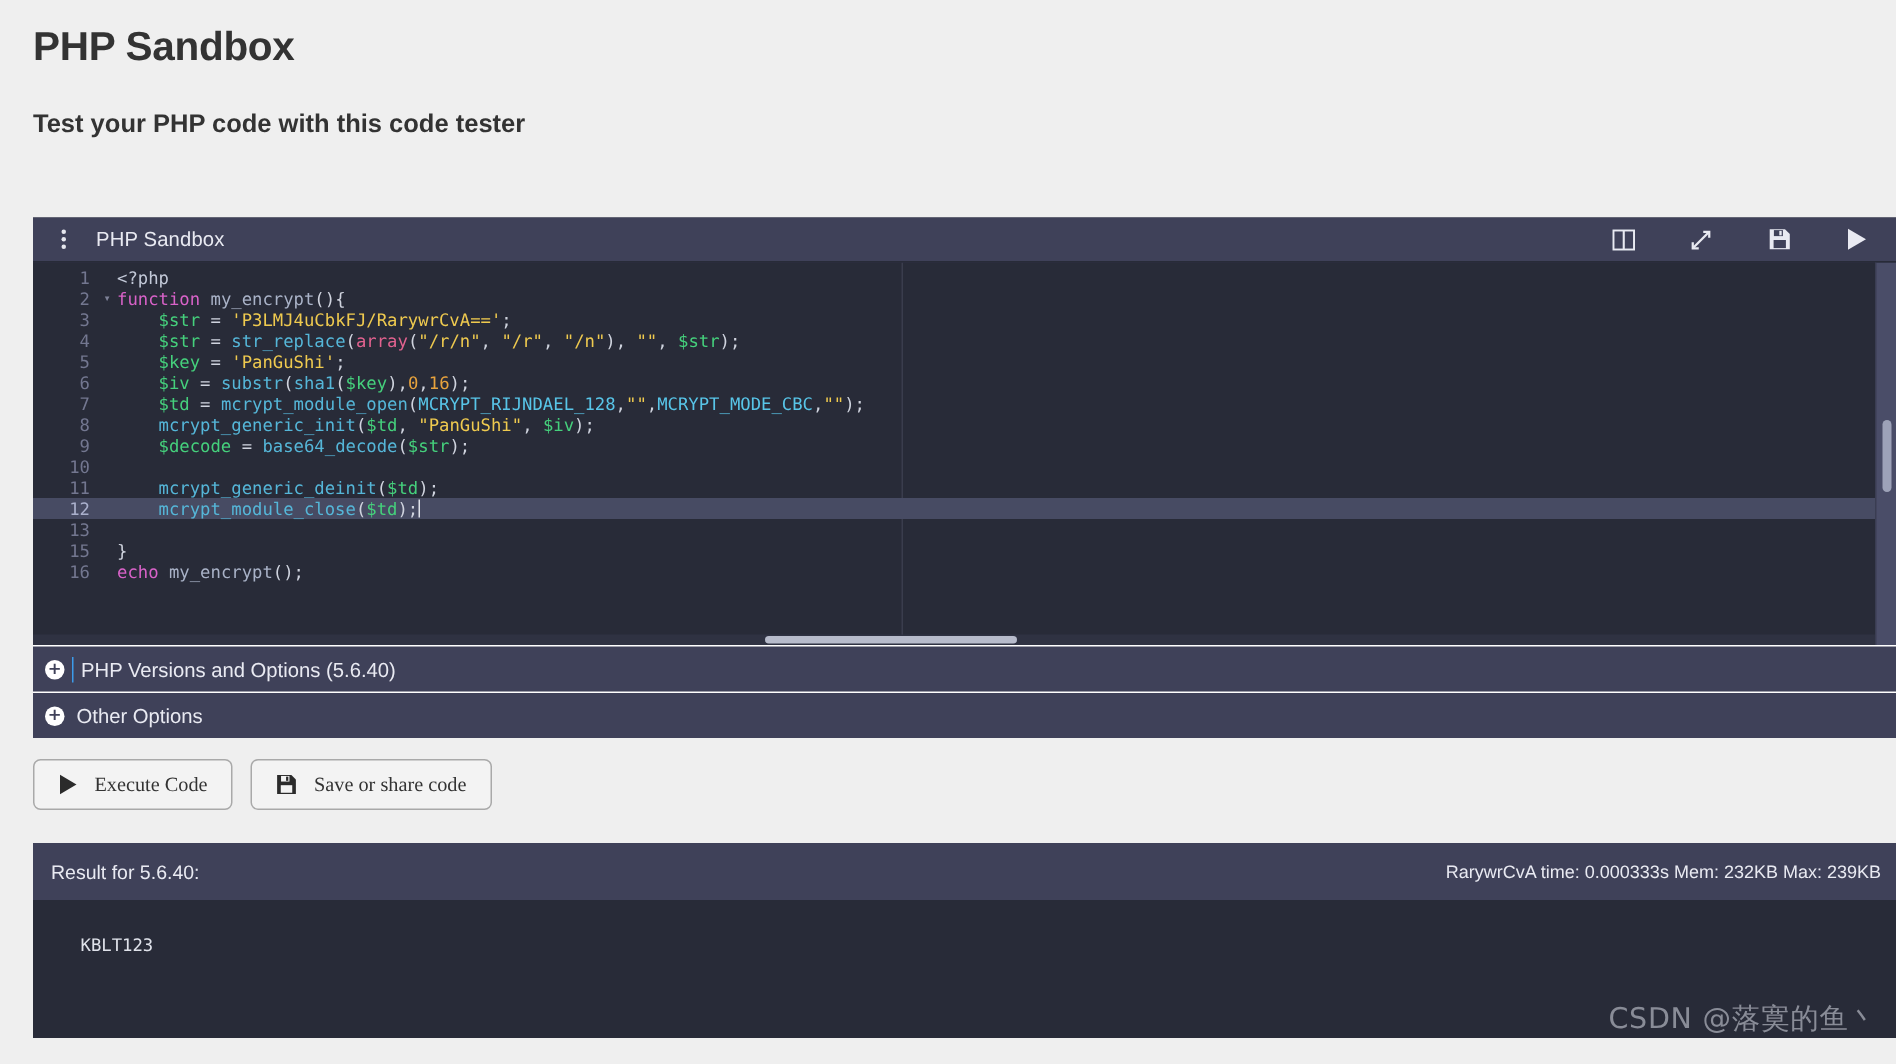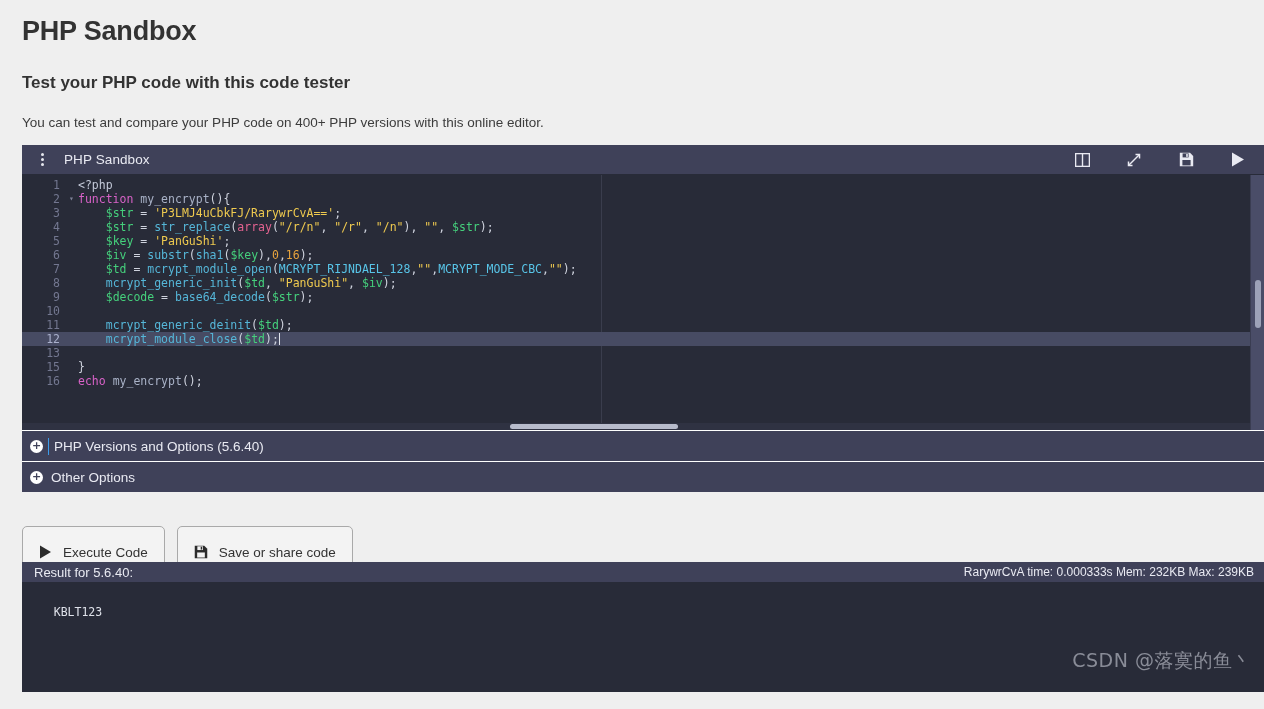--- a/index.html
+++ b/index.html
@@ -216,46 +216,45 @@
 
   
   .actions {
     position: absolute;
     left: 22px;
     top: 506px;
     display: flex;
     gap: 12px;
   }
   .btn {
-    height: 52px;
+    height: 34px;
     background: #f3f3f3;
     border: 1px solid #a9a9a9;
     border-radius: 5px;
     display: flex;
     align-items: center;
     padding: 0 16px;
     font-size: 13.5px;
     color: #333;
     cursor: pointer;
-    font-family: Liberation Sans, sans-serif;
-    margin-top: 20px;
+    font-family: Liberation Serif, serif;
   }
   .btn .bico { margin-right: 11px; display: flex; align-items: center; }
 
   
   .result-wrap {
     position: absolute;
     left: 22px;
     top: 562px;
     width: 1242px;
     height: 130px;
     background: #282b38;
   }
   .result-head {
-    height: 20px;
+    height: 38px;
     background: #3f4159;
     display: flex;
     align-items: center;
     padding: 0 10px 0 12px;
     color: #e9eaf2;
     font-size: 13px;
   }
   .result-meta {
     margin-left: auto;
     font-size: 12px;
@@ -280,21 +279,20 @@
     letter-spacing: .5px;
     opacity: .85;
   }
 </style>
 </head>
 <body>
 
 <div class="page-head">
   <h1 class="title">PHP Sandbox</h1>
   <h2 class="subtitle">Test your PHP code with this code tester</h2>
-  <p class="lede">You can test and compare your PHP code on 400+ PHP versions with this online editor.</p>
 </div>
 
 <div class="editor-wrap">
 
   <div class="editor-toolbar">
     <div class="kebab">
         <i></i>
         <i></i>
         <i></i>
       </div>

